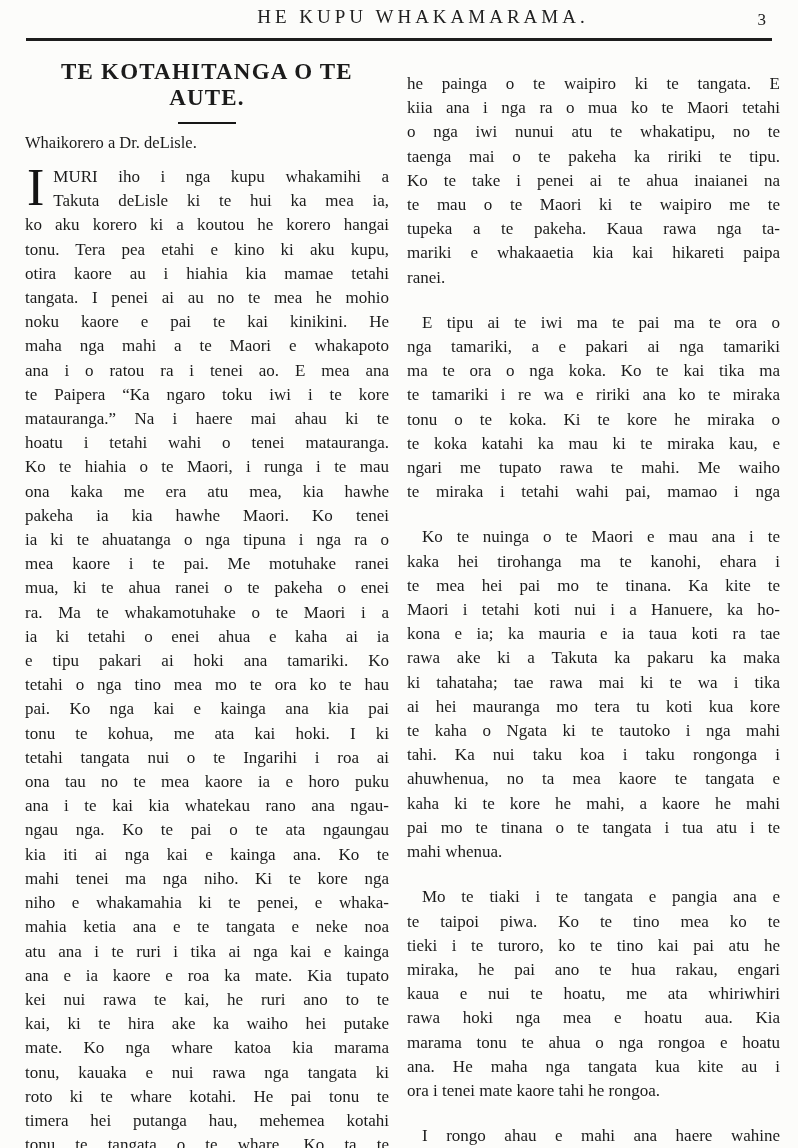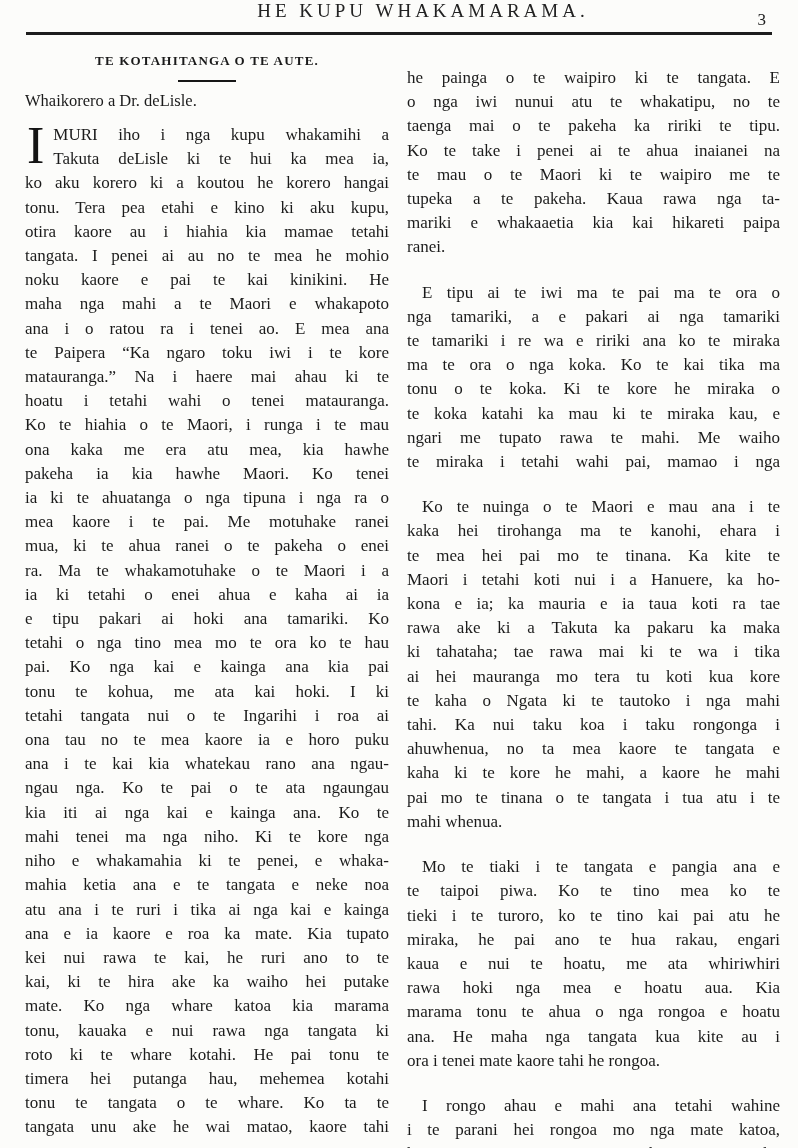--- a/index.html
+++ b/index.html
@@ -13,20 +13,21 @@
     height: 1148px;
     margin: 0 auto;
     background: #fcfcfa;
     color: #1b1b1b;
     font-family: "Liberation Serif", "DejaVu Serif", serif;
     overflow: hidden;
   }
   .running-header {
     position: relative;
     height: 30px;
+    padding-top: 6px;
     margin-left: 48px;
   }
   .running-title {
     text-align: center;
     font-size: 19px;
     letter-spacing: 4px;
     color: #222;
   }
   .page-number {
     position: absolute;
@@ -44,21 +45,21 @@
     padding: 6px 10px 0 25px;
   }
   .column { box-sizing: border-box; }
   .col-left  { width: 372px; padding-right: 8px; }
   .col-right { width: 383px; padding-left: 10px; padding-top: 9px; }
 
   .article-title {
     margin-top: 12px;
     text-align: center;
     font-weight: bold;
-    font-size: 13px;
+    font-size: 23px;
     letter-spacing: 1.2px;
   }
   .title-divider {
     width: 58px;
     margin: 11px auto 9px auto;
     border-top: 2.5px solid #161616;
     height: 0;
   }
   .article-subtitle {
     text-align: left;
@@ -155,33 +156,34 @@
             <div class="text-line">tonu te tangata o te whare.  Ko ta te</div>
             <div class="text-line">tangata unu ake he wai matao, kaore tahi</div>
           </div>
       </div>
     </div>
 
     <div class="column col-right">
       <div class="body-text">
           <div class="paragraph">
             <div class="text-line">he painga o te waipiro ki te tangata.  E</div>
+            <div class="text-line">kiia ana i nga ra o mua ko te Maori tetahi</div>
             <div class="text-line">o nga iwi nunui atu te whakatipu, no te</div>
             <div class="text-line">taenga mai o te pakeha ka ririki te tipu.</div>
             <div class="text-line">Ko te take i penei ai te ahua inaianei na</div>
             <div class="text-line">te mau o te Maori ki te waipiro me te</div>
             <div class="text-line">tupeka a te pakeha.  Kaua rawa nga ta-</div>
             <div class="text-line">mariki e whakaaetia kia kai hikareti paipa</div>
             <div class="text-line short-last">ranei.</div>
           </div>
           <div class="paragraph">
             <div class="text-line indent">E tipu ai te iwi ma te pai ma te ora o</div>
             <div class="text-line">nga tamariki, a e pakari ai nga tamariki</div>
+            <div class="text-line">ma te ora o nga koka.  Ko te kai tika ma</div>
             <div class="text-line">te tamariki i re wa e ririki ana ko te miraka</div>
-            <div class="text-line">ma te ora o nga koka.  Ko te kai tika ma</div>
             <div class="text-line">tonu o te koka.  Ki te kore he miraka o</div>
             <div class="text-line">te koka katahi ka mau ki te miraka kau, e</div>
             <div class="text-line">ngari me tupato rawa te mahi.  Me waiho</div>
             <div class="text-line">te miraka i tetahi wahi pai, mamao i nga</div>
           </div>
           <div class="paragraph">
             <div class="text-line indent">Ko te nuinga o te Maori e mau ana i te</div>
             <div class="text-line">kaka hei tirohanga ma te kanohi, ehara i</div>
             <div class="text-line">te mea hei pai mo te tinana.  Ka kite te</div>
             <div class="text-line">Maori i tetahi koti nui i a Hanuere, ka ho-</div>
@@ -201,21 +203,21 @@
             <div class="text-line">te taipoi piwa.  Ko te tino mea ko te</div>
             <div class="text-line">tieki i te turoro, ko te tino kai pai atu he</div>
             <div class="text-line">miraka, he pai ano te hua rakau, engari</div>
             <div class="text-line">kaua e nui te hoatu, me ata whiriwhiri</div>
             <div class="text-line">rawa hoki nga mea e hoatu aua.  Kia</div>
             <div class="text-line">marama tonu te ahua o nga rongoa e hoatu</div>
             <div class="text-line">ana.  He maha nga tangata kua kite au i</div>
             <div class="text-line short-last">ora i tenei mate kaore tahi he rongoa.</div>
           </div>
           <div class="paragraph">
-            <div class="text-line indent">I rongo ahau e mahi ana tetahi wahine</div>
+            <div class="text-line indent">I rongo ahau e mahi ana haere wahine</div>
             <div class="text-line">i te parani hei rongoa mo nga mate katoa,</div>
             <div class="text-line">he mate ano pea i tupono kapai, engari ko</div>
             <div class="text-line">te nuinga o nga mate ka kino ke atu.</div>
           </div>
         </div>
     </div>
 
   </div>
 </div>
 

